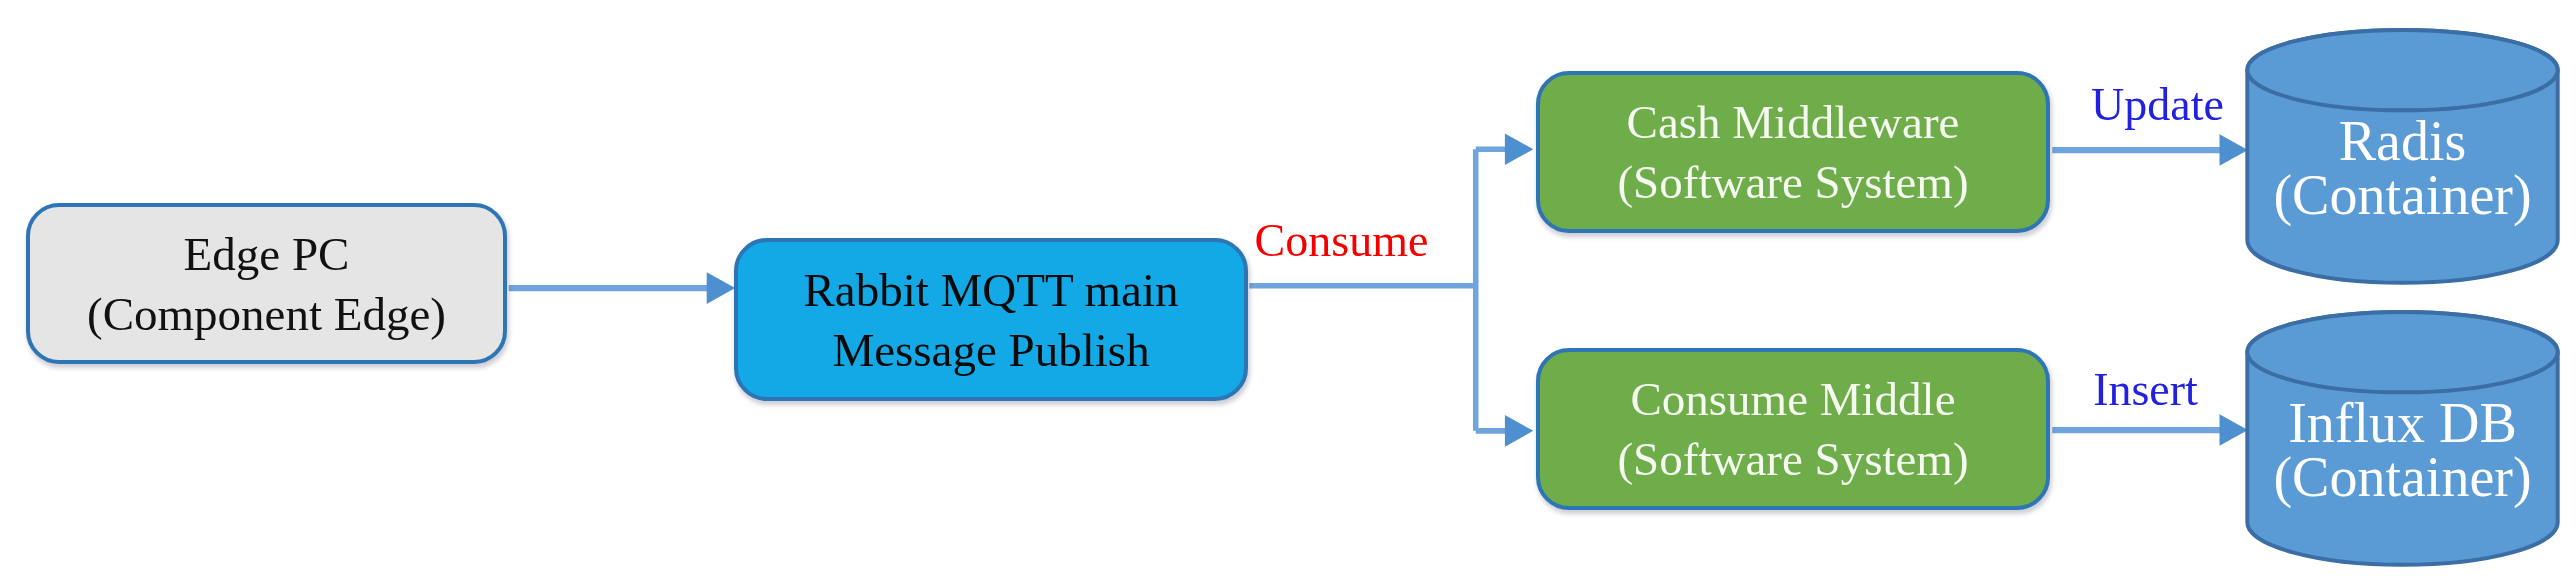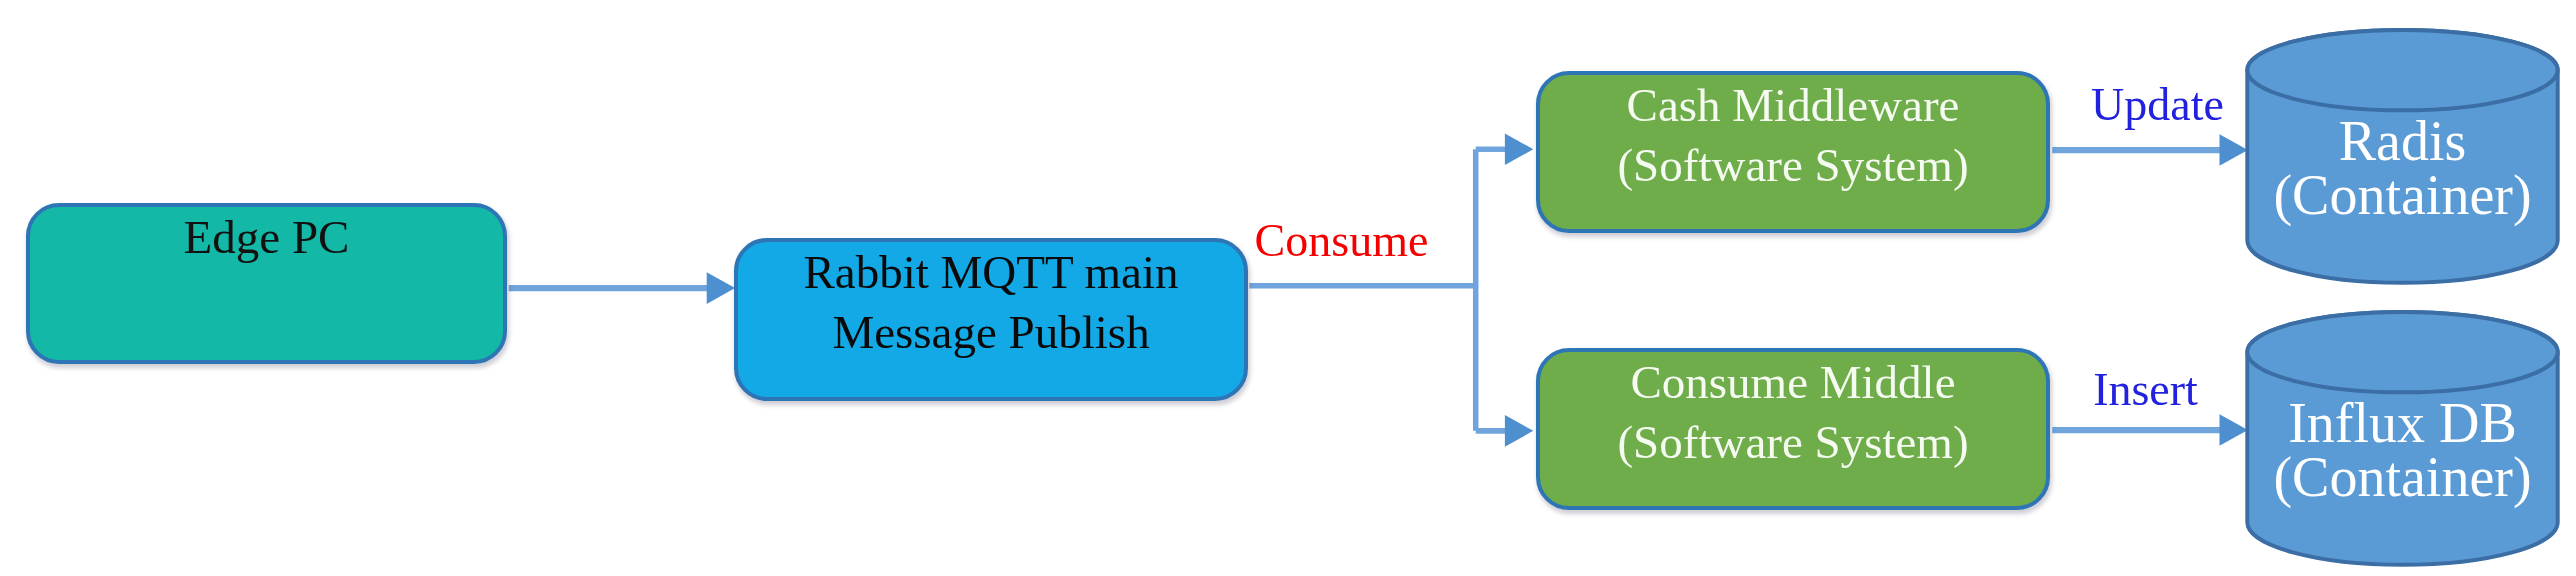--- a/index.html
+++ b/index.html
@@ -18,29 +18,30 @@
     pointer-events: none;
   }
   .node {
     position: absolute;
     box-sizing: border-box;
     border: 4.7px solid #2E75B6;
     border-radius: 33px;
     display: flex;
     flex-direction: column;
     align-items: center;
+    justify-content: center;
     text-align: center;
     line-height: 60px;
     font-size: 47px;
     box-shadow: 1.6px 3.2px 4px rgba(60,60,90,0.25);
   }
   .node .l1, .node .l2 { white-space: nowrap; }
   .node-edge-pc {
     left: 26px; top: 203px; width: 481px; height: 161px;
-    background: #14b8a6;
+    background: #e5e5e5;
     color: #111111;
   }
   .node-broker {
     left: 734px; top: 202px; width: 514px; height: 163px;
     background: #12A9E6;
     color: #0a0a0a;
     margin-top: 36px;
   }
   .node-green {
     background: #6FAC4A;
@@ -106,20 +107,21 @@
     </g>
 
     <g>
       <line x1="2602" y1="545" x2="2818" y2="545" stroke="#6FA4DC" stroke-width="8"></line>
       <polygon points="2850,545 2814,525 2814,565" fill="#4E8FD0"></polygon>
     </g>
   </svg>
 
   <div class="node node-edge-pc">
     <div class="l1">Edge PC</div>
+    <div class="l2">(Component Edge)</div>
   </div>
 
 
   <div class="node node-broker">
     <div class="l1">Rabbit MQTT main</div>
     <div class="l2">Message Publish</div>
   </div>
 
   <div class="edge-label red label-consume">Consume</div>
 

